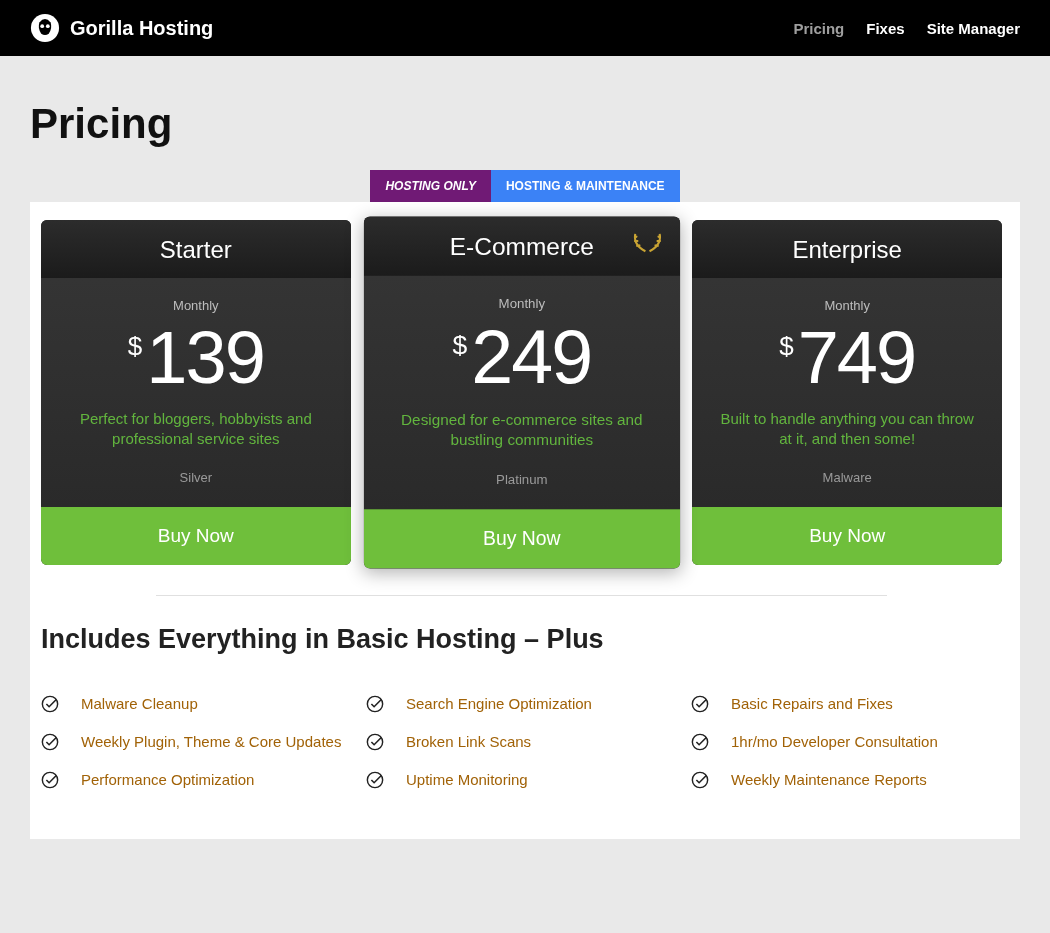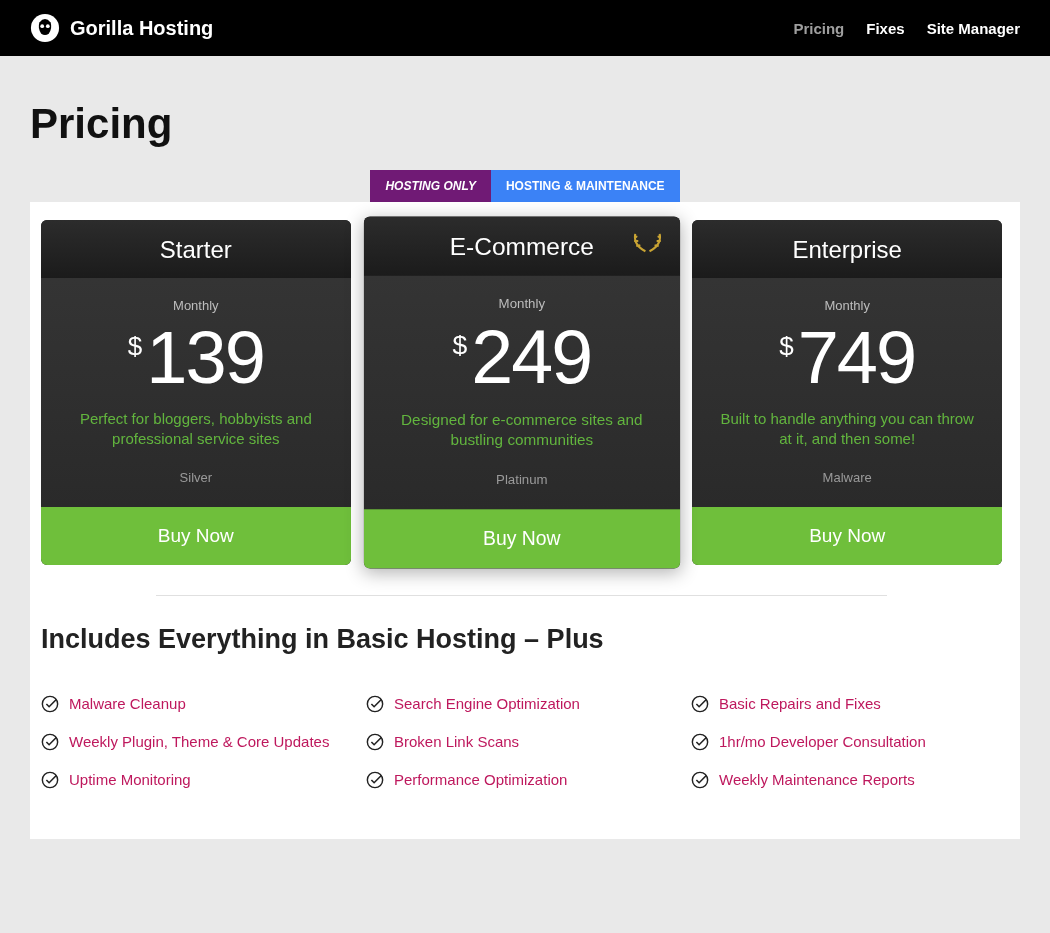--- a/index.html
+++ b/index.html
@@ -166,22 +166,22 @@
 }
 .feat-grid {
   display: grid;
   grid-template-columns: repeat(3, 1fr);
   row-gap: 20px;
   column-gap: 14px;
 }
 .feat {
   display: flex;
   align-items: center;
-  gap: 10px;
-  color: #be185d;
+  gap: 22px;
+  color: #a16207;
   font-size: 15px;
 }
 .check-icon {
   width: 18px;
   height: 18px;
   flex-shrink: 0;
 }
 </style>
 </head>
 <body>
@@ -317,28 +317,28 @@
               <circle cx="10" cy="10" r="8.5" fill="none" stroke="#222" stroke-width="1.6"></circle>
               <path d="M6 10 l3 3 l8 -8" fill="none" stroke="#222" stroke-width="1.8"></path>
             </svg></span>
         <span>1hr/mo Developer Consultation</span>
       </div>
       <div class="feat">
         <span class="check-icon"><svg viewBox="0 0 20 20">
               <circle cx="10" cy="10" r="8.5" fill="none" stroke="#222" stroke-width="1.6"></circle>
               <path d="M6 10 l3 3 l8 -8" fill="none" stroke="#222" stroke-width="1.8"></path>
             </svg></span>
+        <span>Performance Optimization</span>
+      </div>
+      <div class="feat">
+        <span class="check-icon"><svg viewBox="0 0 20 20">
+              <circle cx="10" cy="10" r="8.5" fill="none" stroke="#222" stroke-width="1.6"></circle>
+              <path d="M6 10 l3 3 l8 -8" fill="none" stroke="#222" stroke-width="1.8"></path>
+            </svg></span>
         <span>Uptime Monitoring</span>
-      </div>
-      <div class="feat">
-        <span class="check-icon"><svg viewBox="0 0 20 20">
-              <circle cx="10" cy="10" r="8.5" fill="none" stroke="#222" stroke-width="1.6"></circle>
-              <path d="M6 10 l3 3 l8 -8" fill="none" stroke="#222" stroke-width="1.8"></path>
-            </svg></span>
-        <span>Performance Optimization</span>
       </div>
       <div class="feat">
         <span class="check-icon"><svg viewBox="0 0 20 20">
               <circle cx="10" cy="10" r="8.5" fill="none" stroke="#222" stroke-width="1.6"></circle>
               <path d="M6 10 l3 3 l8 -8" fill="none" stroke="#222" stroke-width="1.8"></path>
             </svg></span>
         <span>Weekly Maintenance Reports</span>
       </div>
     </div>
   </div>

